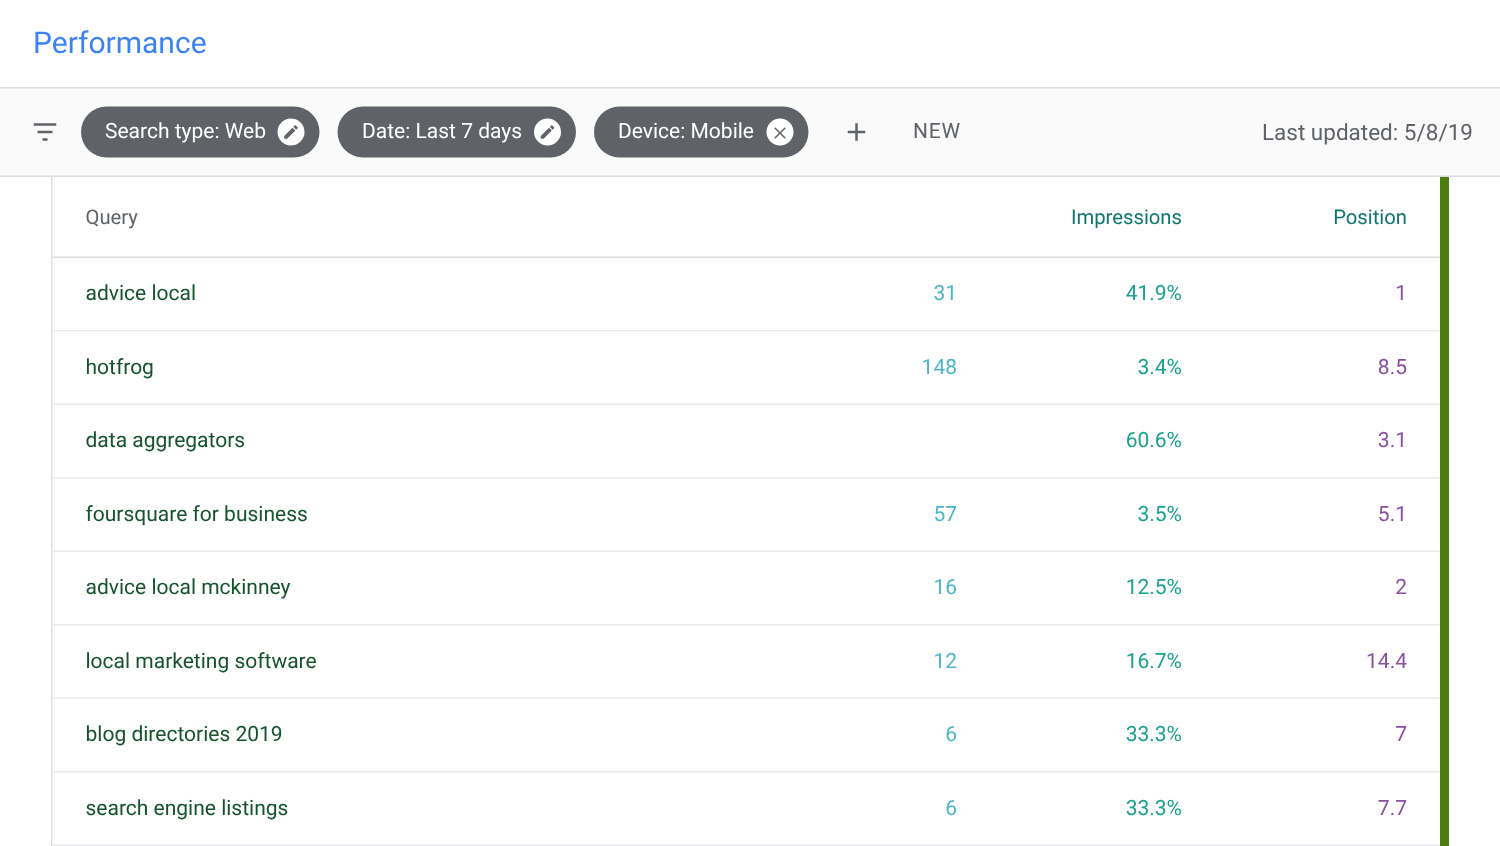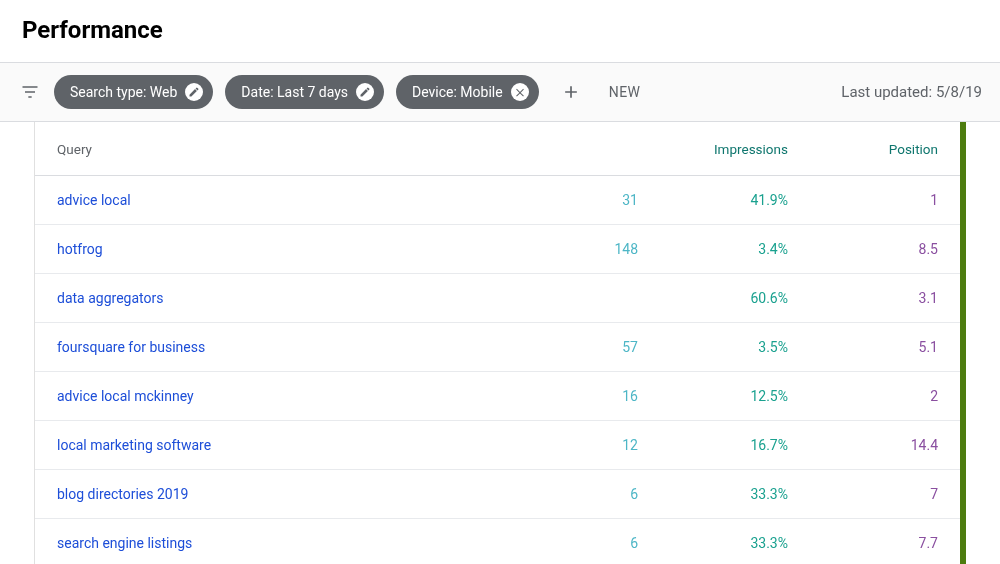--- a/index.html
+++ b/index.html
@@ -6,23 +6,23 @@
   body {
     font-family: Roboto, "Helvetica Neue", Arial, sans-serif;
     background: #fff;
     width: 1000px;
     color: #202124;
   }
   .header {
     padding: 16px 22px 18px 22px;
   }
   .header h1 {
-    font-size: 24px;
-    font-weight: 700;
-    color: #000000;
+    font-size: 20px;
+    font-weight: 400;
+    color: #3b82f6;
   }
   .filter-bar {
     display: flex;
     align-items: center;
     padding: 12px 18px 12px 18px;
     border-top: 1px solid #dadce0;
     border-bottom: 1px solid #dadce0;
     gap: 12px;
     background: #fafafa;
   }
@@ -84,21 +84,21 @@
     padding: 0 22px 0 22px;
     font-size: 14px;
   }
   .row.head {
     height: 54px;
     color: #5f6368;
     font-size: 13.5px;
     font-weight: 400;
     border-bottom: 1px solid #dadce0;
   }
-  .col-query { flex: 1; color: #1d4ed8; }
+  .col-query { flex: 1; color: #14532d; }
   .row.head .col-query { color:#5f6368; }
   .col-num {
     width: 150px;
     text-align: right;
   }
   .row.head .col-num { color:#0f766e; }
   .impressions { color: #4db6c6; }
   .ctr { color: #1aa18f; }
   .position { color: #8a4fa0; }
 </style>

